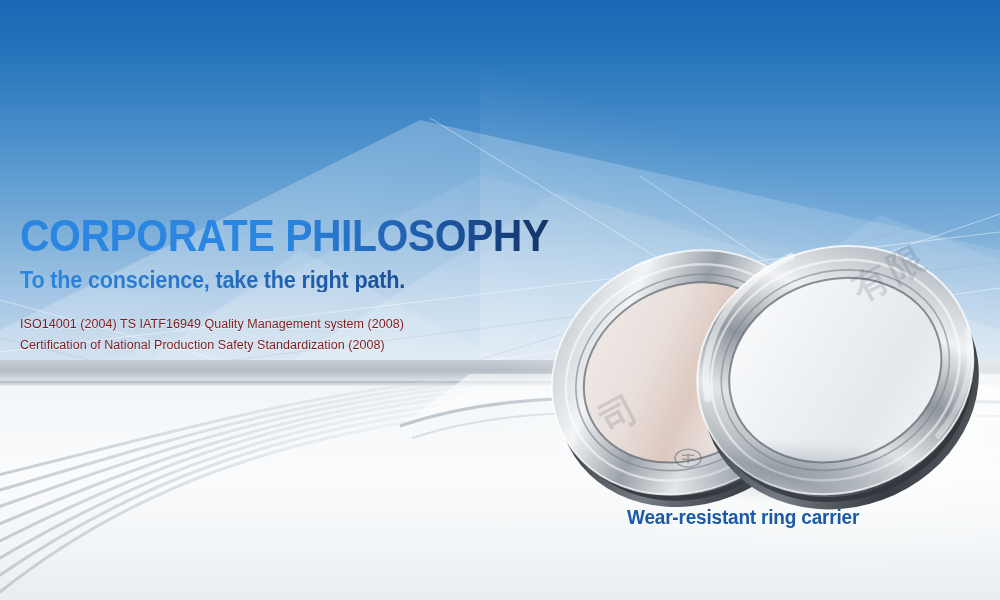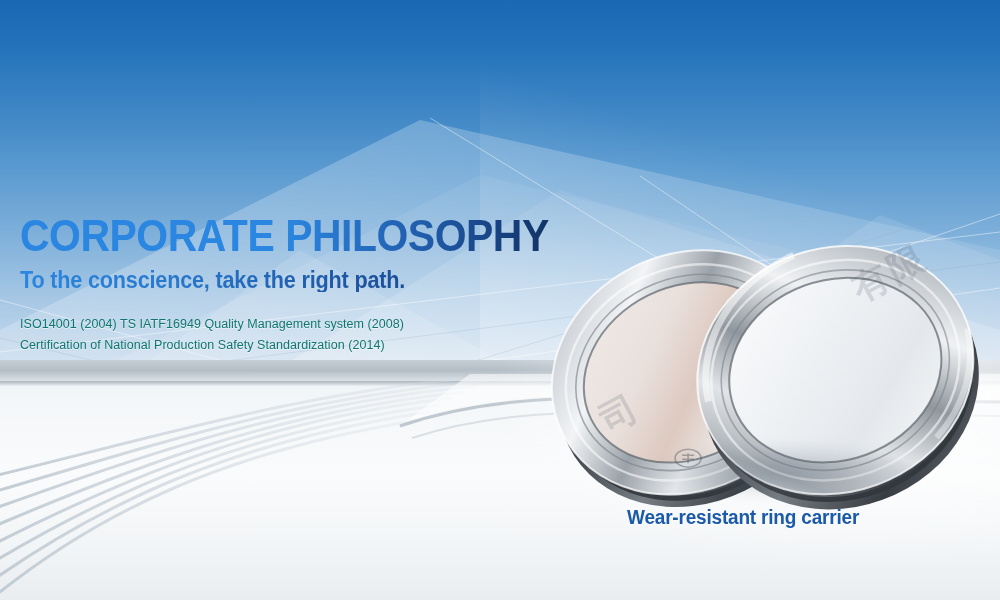--- a/index.html
+++ b/index.html
@@ -62,21 +62,21 @@
   }
   .subtitle{
     margin:11px 0 0;font-size:23px;line-height:1;font-weight:bold;letter-spacing:-.2px;
     font-stretch:condensed;transform:scaleX(.94);transform-origin:left center;white-space:nowrap;
     background:linear-gradient(90deg,#2a86e0 0%,#2878cd 26%,#1d539f 60%,#163f7c 86%,#12305f 100%);
     -webkit-background-clip:text;background-clip:text;
     -webkit-text-fill-color:transparent;color:#1b4f96;
   }
   .certs{margin-top:22px;}
   .cert-line{
-    font-size:12.5px;line-height:21px;color:#0f766e;letter-spacing:.05px;white-space:nowrap;
+    font-size:12.5px;line-height:21px;color:#7f1d1d;letter-spacing:.05px;white-space:nowrap;
     text-shadow:0 1px 0 rgba(255,255,255,.55);
   }
 
   
   .rings{position:absolute;left:536px;top:236px;width:470px;height:290px;}
   .rings svg{display:block;overflow:visible;}
   .ring-shadow{
     position:absolute;left:50px;top:190px;width:400px;height:90px;
     background:radial-gradient(ellipse 200px 42px at 50% 50%,rgba(90,104,120,.34),rgba(90,104,120,0) 70%);
     filter:blur(5px);
@@ -172,21 +172,21 @@
       </svg>
     </div>
     <div class="plaza-glow"></div>
   </div>
 
   <div class="copy">
     <h1 class="title"><span class="w1">CORPORATE</span> <span class="w2">PHILOSOPHY</span></h1>
     <div class="subtitle">To the conscience, take the right path.</div>
     <div class="certs">
       <div class="cert-line">ISO14001 (2004)  TS IATF16949 Quality Management system (2008)</div>
-      <div class="cert-line">Certification of National Production Safety Standardization (2014)</div>
+      <div class="cert-line">Certification of National Production Safety Standardization (2008)</div>
     </div>
   </div>
 
   <div class="rings">
     <div class="ring-shadow"></div>
     <svg width="470" height="290" viewBox="0 0 470 290">
       <defs>
         <linearGradient id="mface" x1="0" y1="0" x2="1" y2="1">
           <stop offset="0" stop-color="#fdfdfd"></stop>
           <stop offset=".12" stop-color="#c9ced3"></stop>

